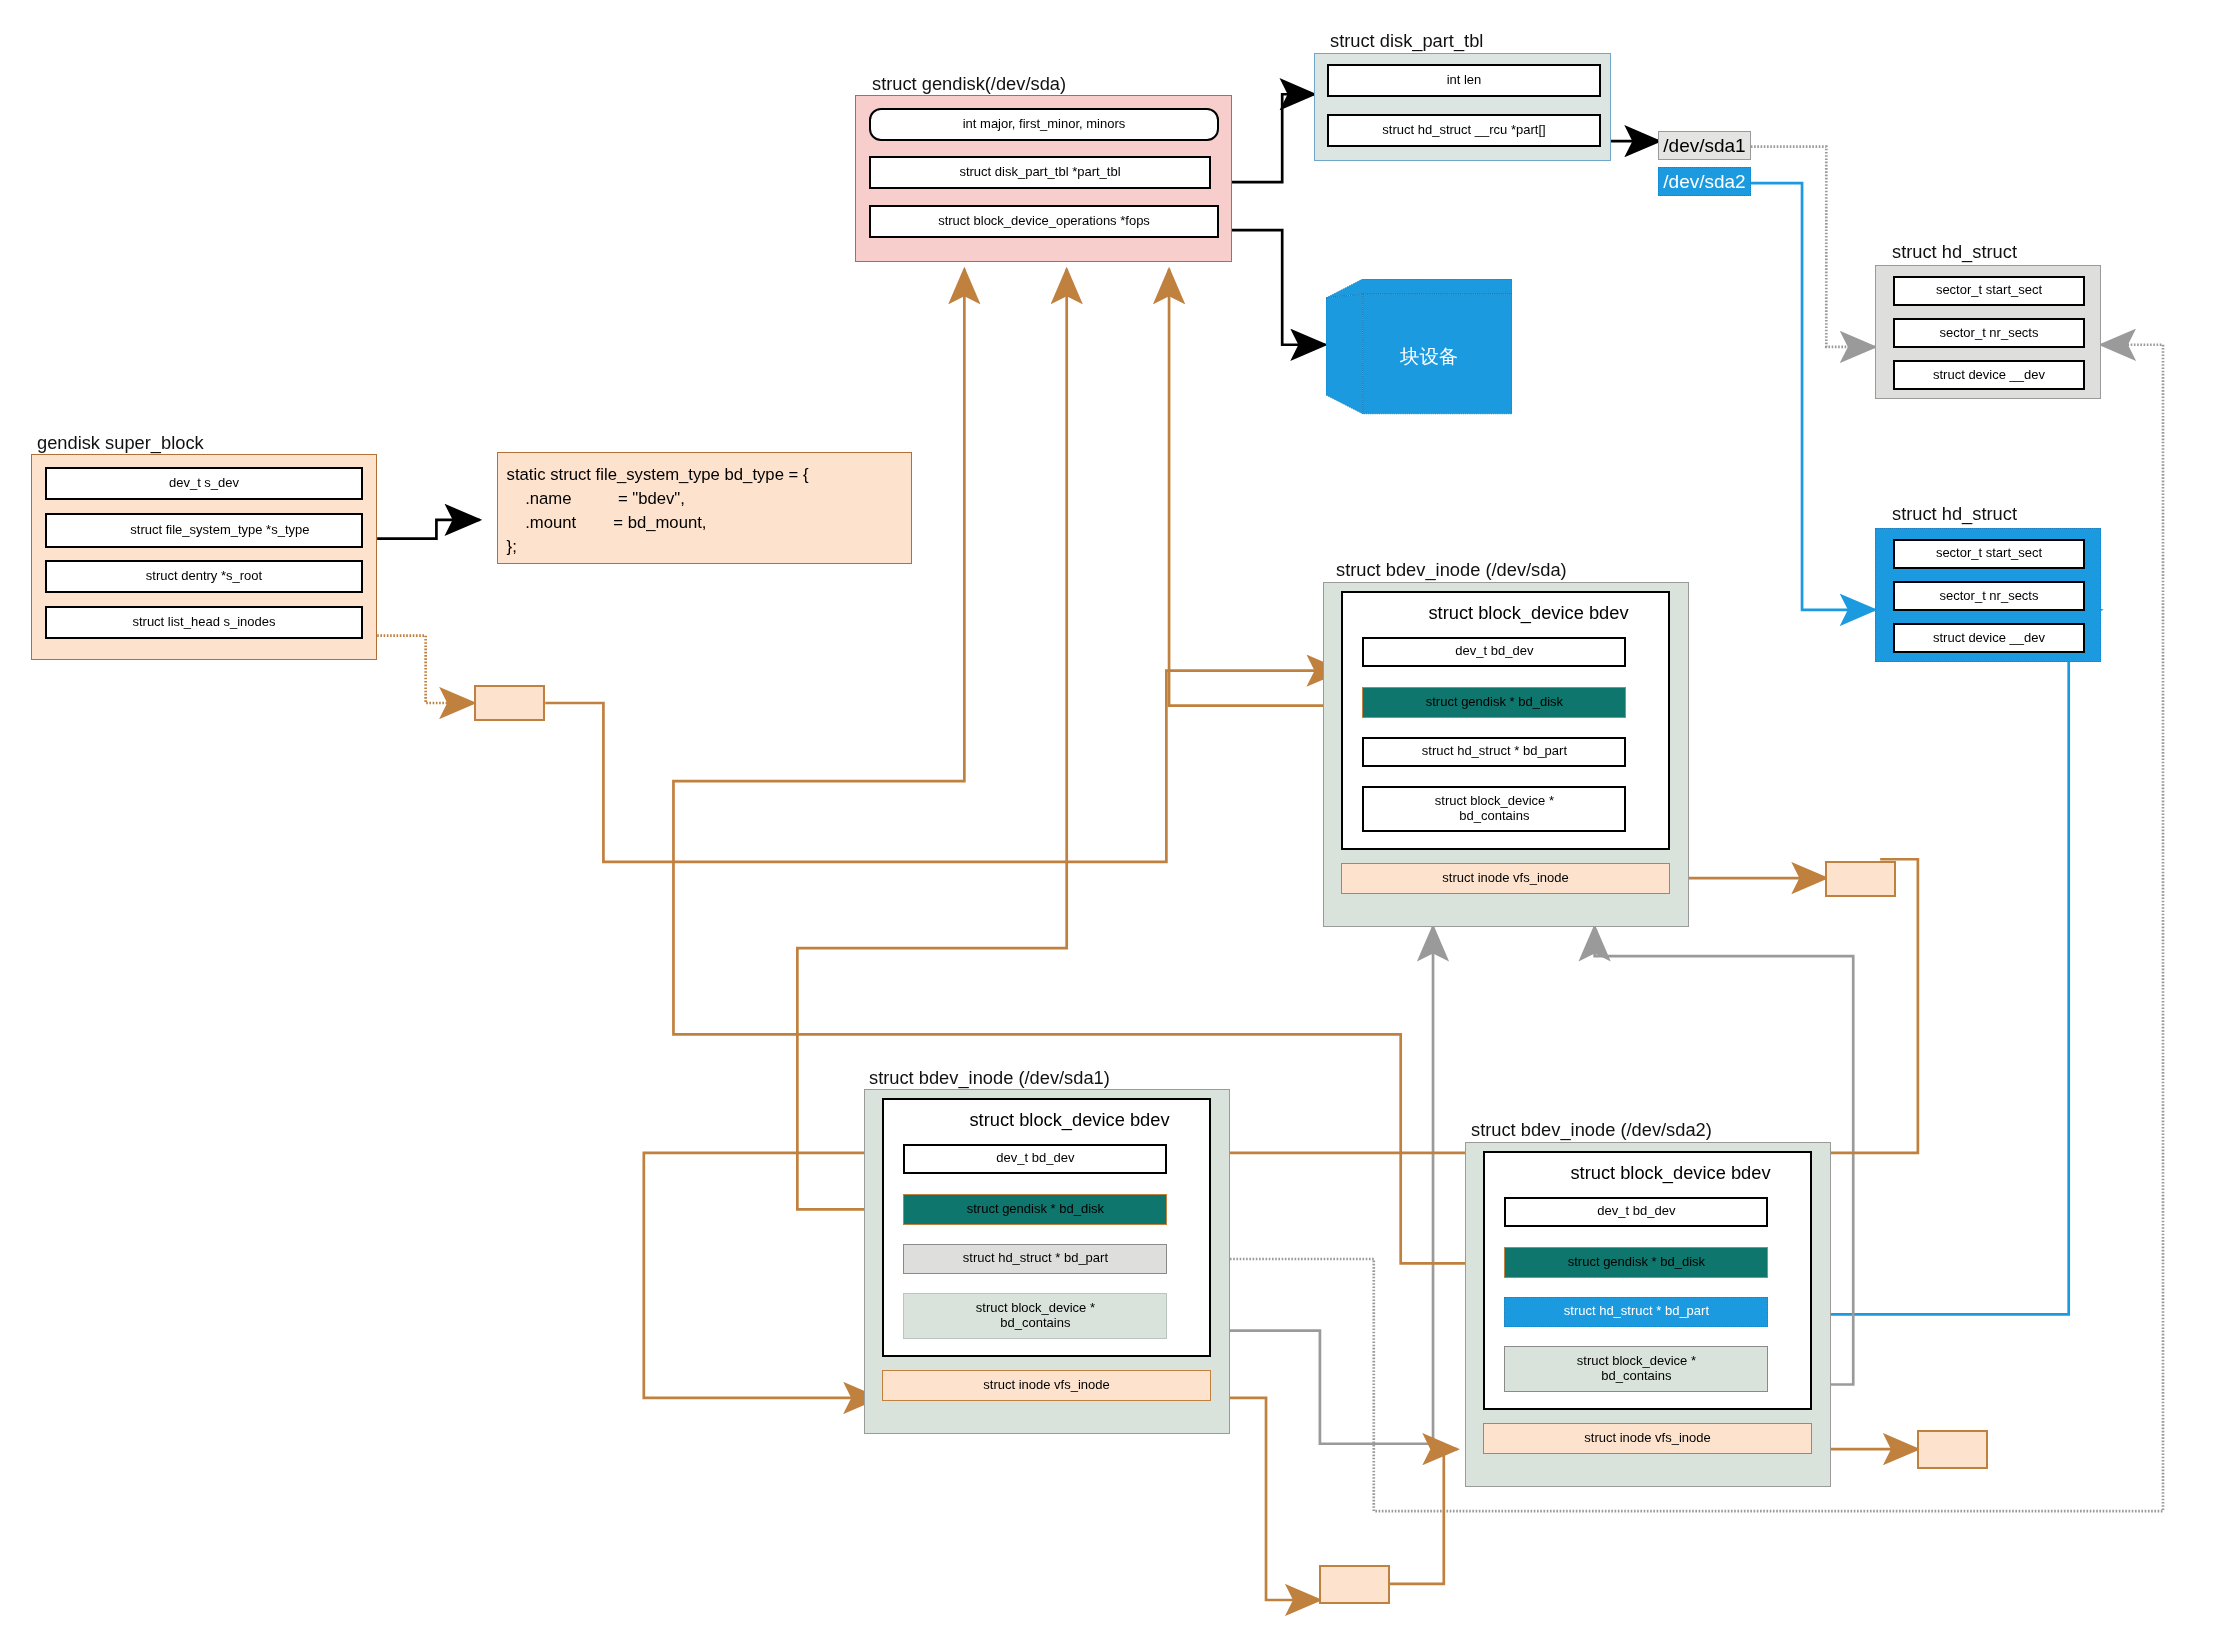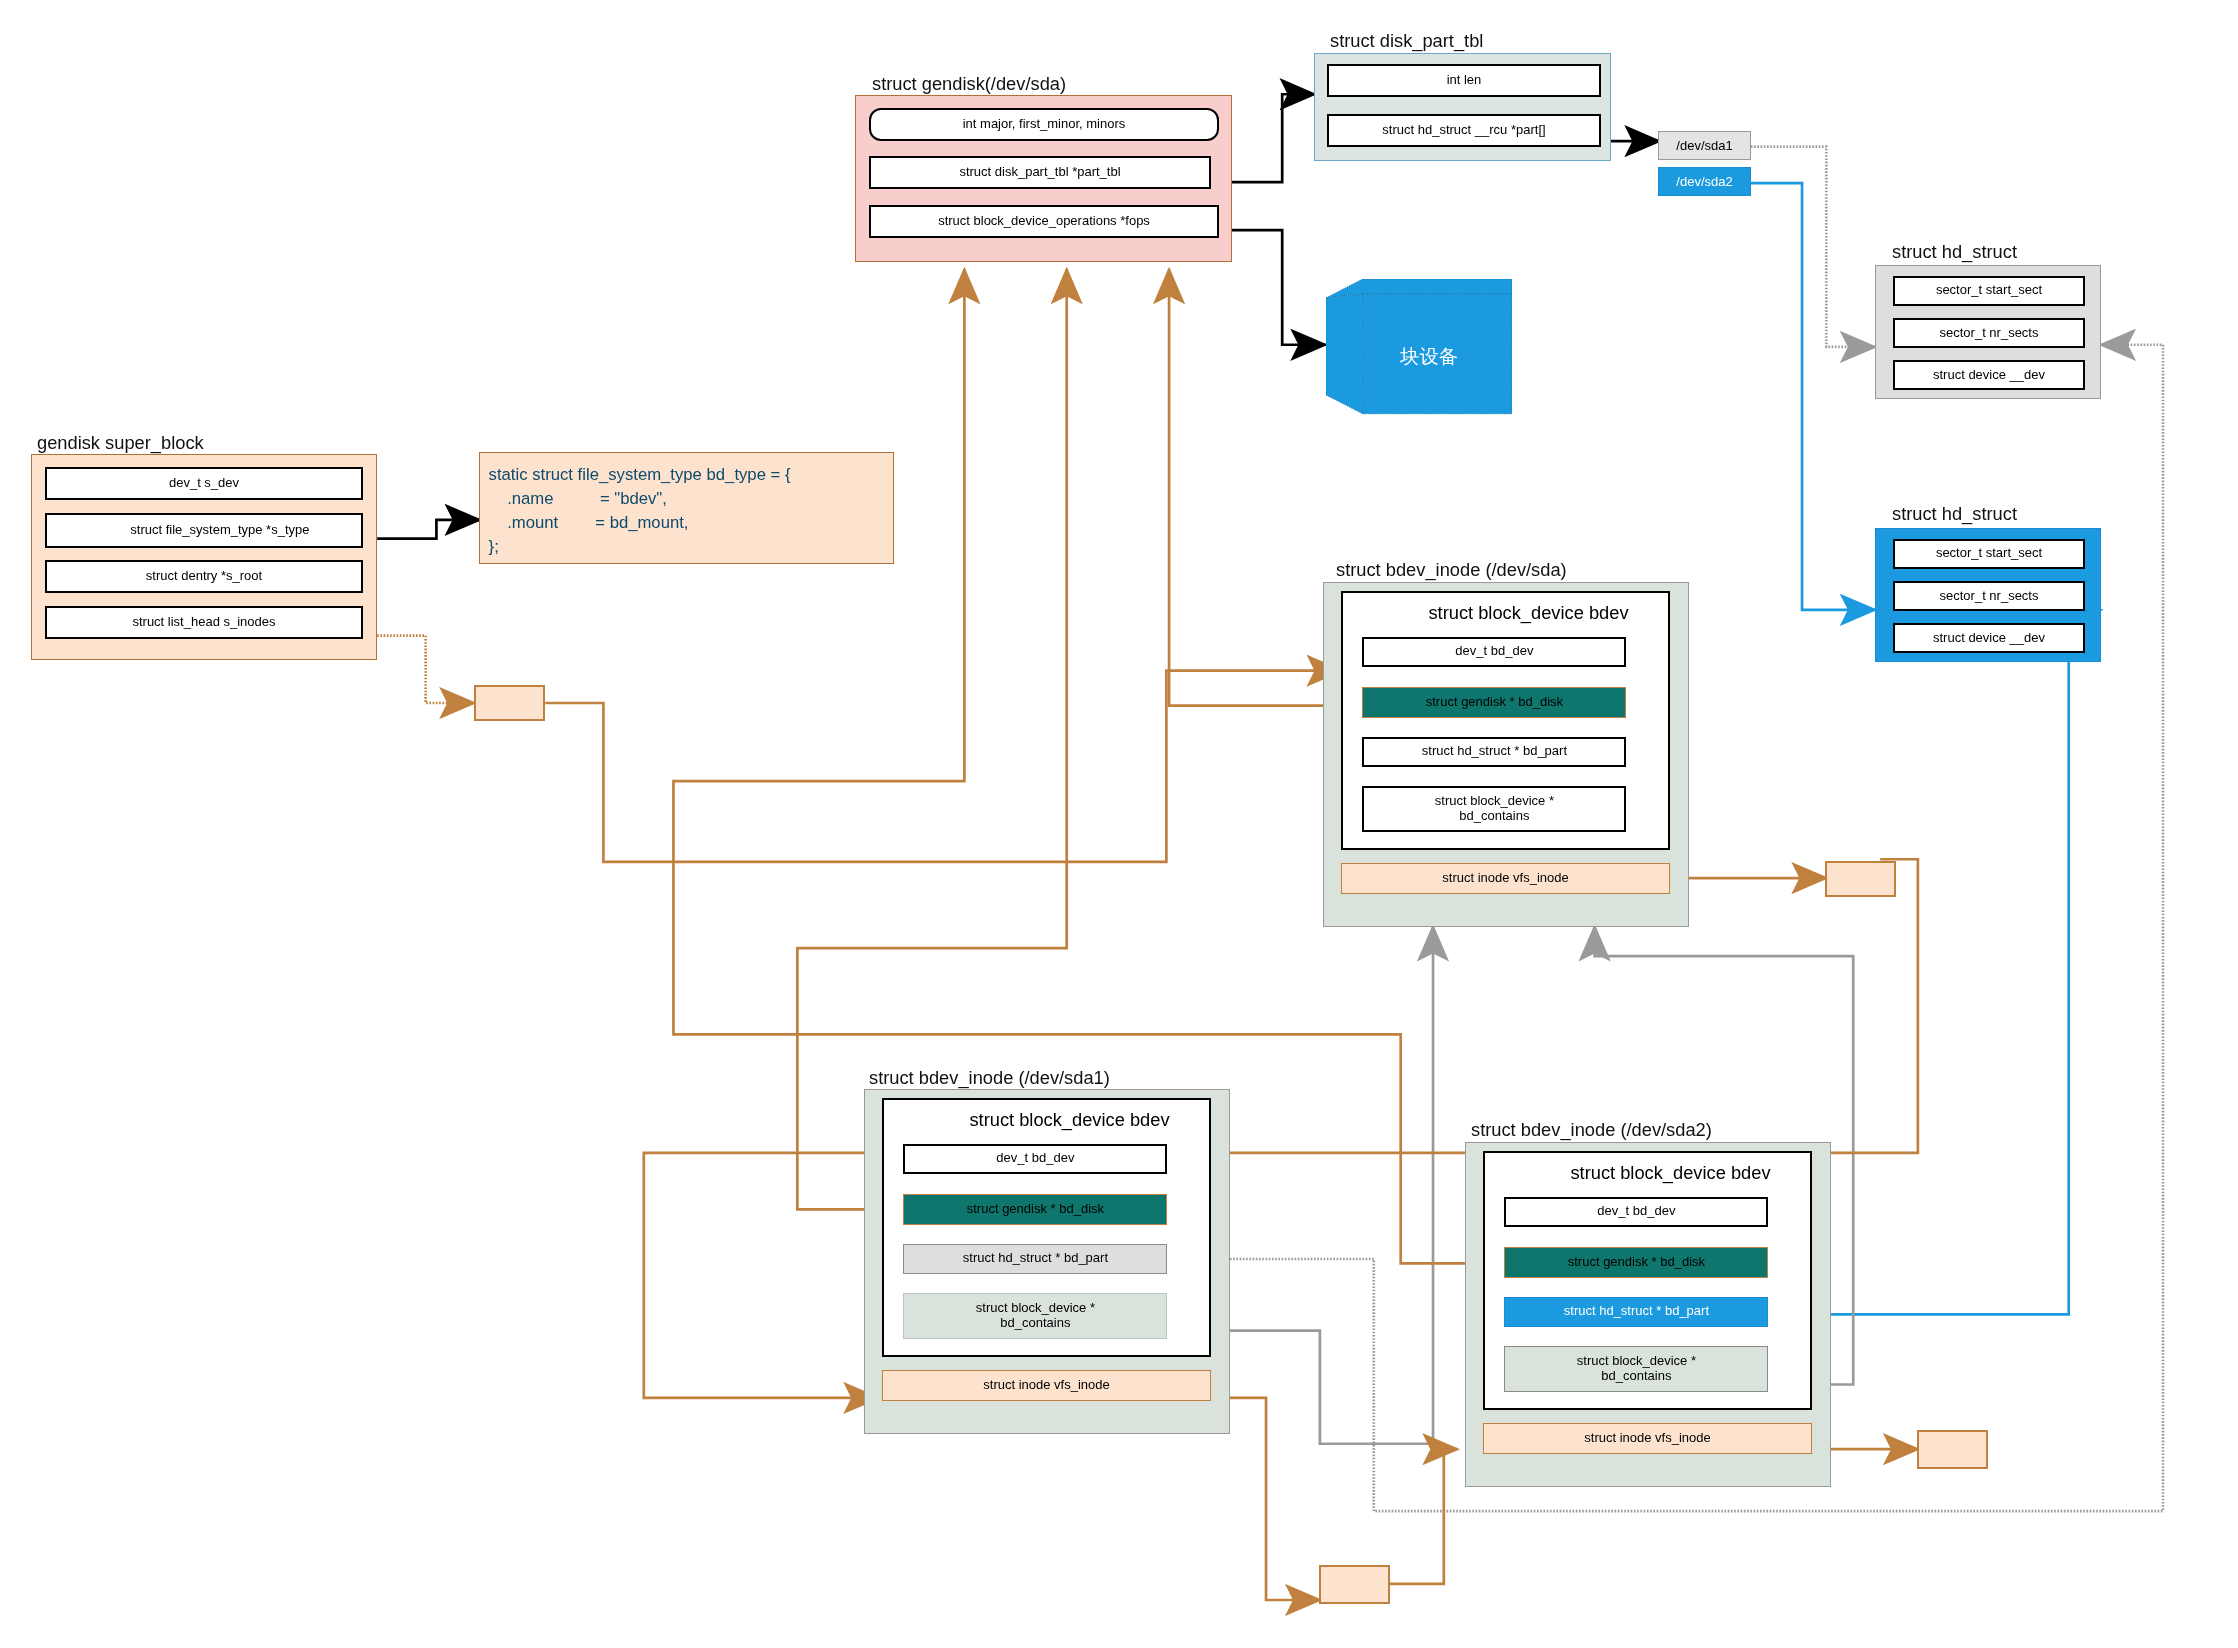--- a/index.html
+++ b/index.html
@@ -25,23 +25,23 @@
   .fld.greenfld{background:#d9e3dc;border:1.6px solid #b9c6bf;}
   .fld.greenfld2{background:#d9e3dc;border:1.6px solid #8a8a8a;}
   .fld.bluefld{background:#1b9ae0;border:1.6px dotted #1b7fc0;color:#fff;}
   .fld.orangefld{background:#fde3cd;border:1.6px solid #c0803e;}
 
   .hdr{position:absolute;font-size:18.3px;color:#000;text-align:center;white-space:nowrap;padding-left:21px;}
 
   .innerbox{position:absolute;box-sizing:border-box;background:#fff;border:2.2px solid #000;}
 
   .code{position:absolute;box-sizing:border-box;background:#fde3cd;border:1.6px solid #b07038;
-        font-size:16.7px;color:#0c4a6e;line-height:1.45;padding:9.7px 8.6px 5.4px 8.6px;white-space:pre;}
-
-  .devtag{position:absolute;box-sizing:border-box;font-size:13px;display:flex;align-items:center;
+        font-size:16.7px;color:#000000;line-height:1.45;padding:9.7px 8.6px 5.4px 8.6px;white-space:pre;margin-left:18px;}
+
+  .devtag{position:absolute;box-sizing:border-box;font-size:19px;display:flex;align-items:center;
           justify-content:center;}
   .devtag.g{background:#e4e4e2;border:1.1px solid #9a9a9a;color:#000;}
   .devtag.b{background:#1b9ae0;border:1.1px dotted #1b7fc0;color:#fff;}
 
   .node{position:absolute;box-sizing:border-box;background:#fde3cd;border:2.2px solid #c0803e;}
 
   .cube{position:absolute;}
   .cubelabel{position:absolute;color:#fff;font-size:19.4px;font-family:"DejaVu Sans",sans-serif;}
 </style>
 </head>

